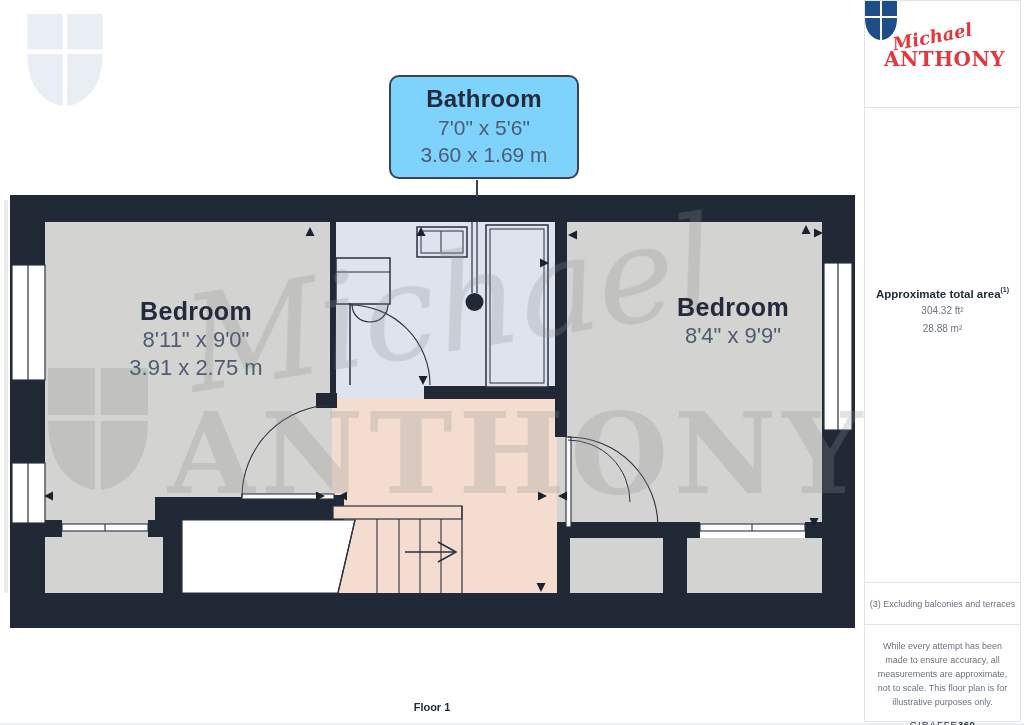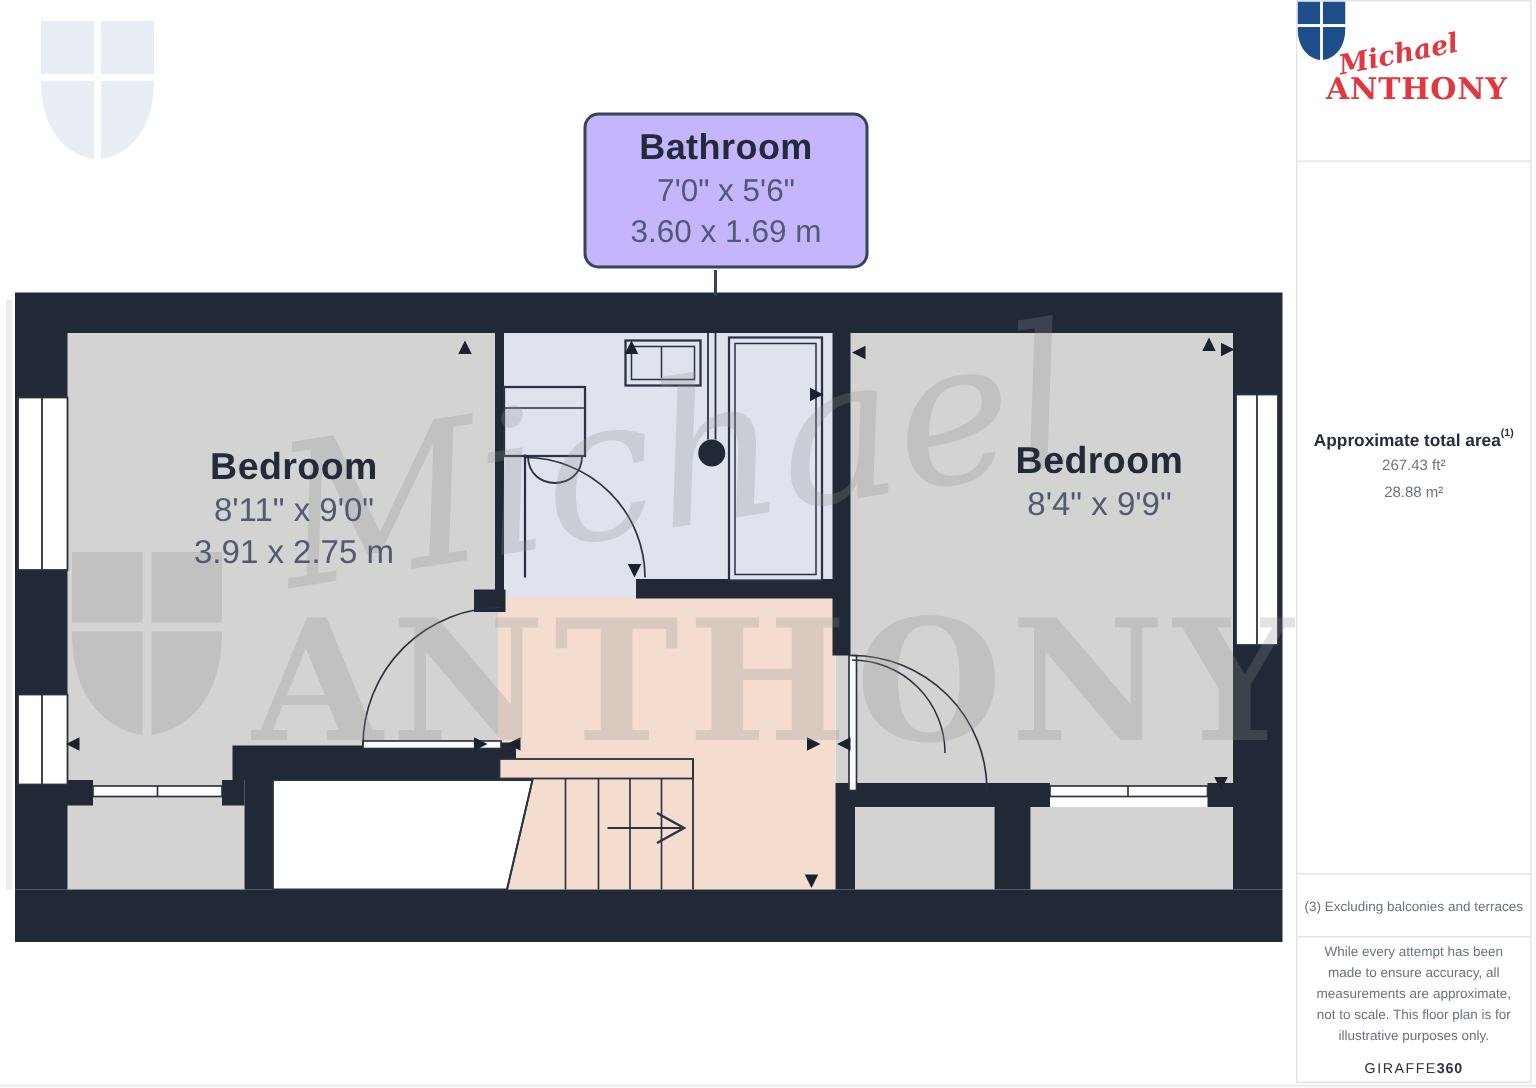--- a/index.html
+++ b/index.html
@@ -2,42 +2,42 @@
 <html><head>
 <meta charset="utf-8">
 <style>
   html,body{margin:0;padding:0;background:#ffffff;}
   #stage{position:relative;width:1024px;height:725px;background:#ffffff;overflow:hidden;
          font-family:"Liberation Sans",sans-serif;}
   svg{position:absolute;left:0;top:0;}
   .label{position:absolute;text-align:center;z-index:5;padding-left:31px;}
   .room-name{display:block;font-weight:bold;font-size:25px;color:#222a3c;line-height:30px;letter-spacing:.3px;}
   .room-dim{display:block;font-size:22px;color:#4f5b72;line-height:28px;}
-  #callout{position:absolute;left:389px;top:75px;width:178px;z-index:6;background:#c4b5fd;
+  #callout{position:absolute;left:389px;top:75px;width:178px;z-index:6;background:#7dd3fc;
            border:2px solid #3a4457;border-radius:10px;padding:7px 4px 9px 4px;text-align:center;}
   #callout .room-name{font-size:24px;line-height:30px;}
   #callout .room-dim{font-size:21px;line-height:27px;}
   
   #page-shield{position:absolute;left:25px;top:14px;z-index:2;}
   
   #sidebar{position:absolute;left:864px;top:0;width:157px;height:722px;background:#fff;
            border:1px solid #e3e4e8;box-sizing:border-box;display:flex;flex-direction:column;z-index:7;}
   #logo-box{height:106px;border-bottom:1px solid #e3e4e8;display:flex;align-items:center;justify-content:center;}
   .logo-wrap{display:flex;align-items:flex-end;padding-top:10px;}
   .logo-text{position:relative;margin-left:4px;}
   .logo-script{position:absolute;top:-21px;left:8px;font-family:"DejaVu Serif",serif;font-style:italic;
                font-weight:bold;font-size:18px;color:#e0383e;transform:rotate(-11deg);white-space:nowrap;}
   .logo-caps{font-family:"DejaVu Serif",serif;font-weight:bold;font-size:20px;color:#e0383e;letter-spacing:.5px;}
   #area-box{flex:1;text-align:center;padding-top:176px;box-sizing:border-box;}
   .area-title{font-size:11.5px;font-weight:bold;color:#242d3f;margin-top:28px;}
   .area-sup{font-size:7px;vertical-align:super;font-weight:bold;color:#242d3f;}
   .area-val{font-size:10px;color:#6b7380;line-height:1.8;}
   #footnote-box{border-top:1px solid #e3e4e8;height:41px;display:flex;align-items:center;justify-content:center;
                 font-size:9px;color:#6a7280;text-align:center;}
-  #disclaimer-box{border-top:1px solid #e3e4e8;height:97px;box-sizing:border-box;padding:3px 9px 0 9px;
+  #disclaimer-box{border-top:1px solid #e3e4e8;height:97px;box-sizing:border-box;padding:15px 9px 0 9px;
                   font-size:9px;color:#6a7280;text-align:center;line-height:1.55;}
   .provider{margin-top:8px;font-size:9.5px;color:#2a3342;letter-spacing:1px;}
   .provider b{letter-spacing:.5px;}
   #floor-label{position:absolute;left:0;top:701px;width:864px;text-align:center;
                font-size:11px;font-weight:bold;color:#232c3e;z-index:6;}
   #page-bottom-line{position:absolute;left:0;bottom:0;width:100%;height:2px;background:#eceef1;}
 </style>
 </head>
 <body>
 
@@ -181,20 +181,21 @@
     <span class="room-dim">8'11" x 9'0"</span>
     <span class="room-dim">3.91 x 2.75 m</span>
   </div>
 
   <div class="label" style="left:582px;top:292px;width:240px;">
     <span class="room-name">Bedroom</span>
     <span class="room-dim">8'4" x 9'9"</span>
   </div>
 
 
+  <div id="floor-label">Floor 1</div>
 
   <div id="sidebar">
 
     <div id="logo-box">
       <div class="logo-wrap">
         <svg width="32" height="39" viewBox="0 0 100 122">
           <g fill="#1d4e89">
             <rect x="0" y="0" width="47" height="47"></rect>
             <rect x="53" y="0" width="47" height="47"></rect>
             <path d="M0,53 H47 V122 C27,119 0,102 0,53 Z"></path>
@@ -205,21 +206,21 @@
           <span class="logo-script">Michael</span>
           <span class="logo-caps">ANTHONY</span>
         </div>
       </div>
     </div>
 
     <div id="area-box">
       <div>
         <span class="area-title">Approximate total area</span><span class="area-sup">(1)</span>
       </div>
-      <div class="area-val">267.43 ft²</div>
+      <div class="area-val">304.32 ft²</div>
       <div class="area-val">28.88 m²</div>
     </div>
 
     <div id="footnote-box">(3) Excluding balconies and terraces</div>
 
     <div id="disclaimer-box">
       <span>While every attempt has been made to ensure accuracy, all measurements are approximate, not to scale. This floor plan is for illustrative purposes only.</span>
       <div class="provider">
         <span>GIRAFFE</span><b>360</b>
       </div>

